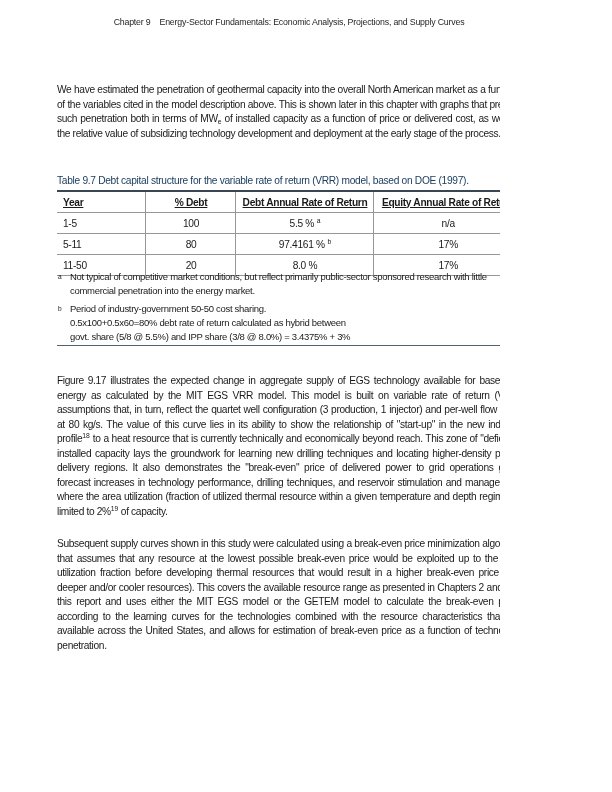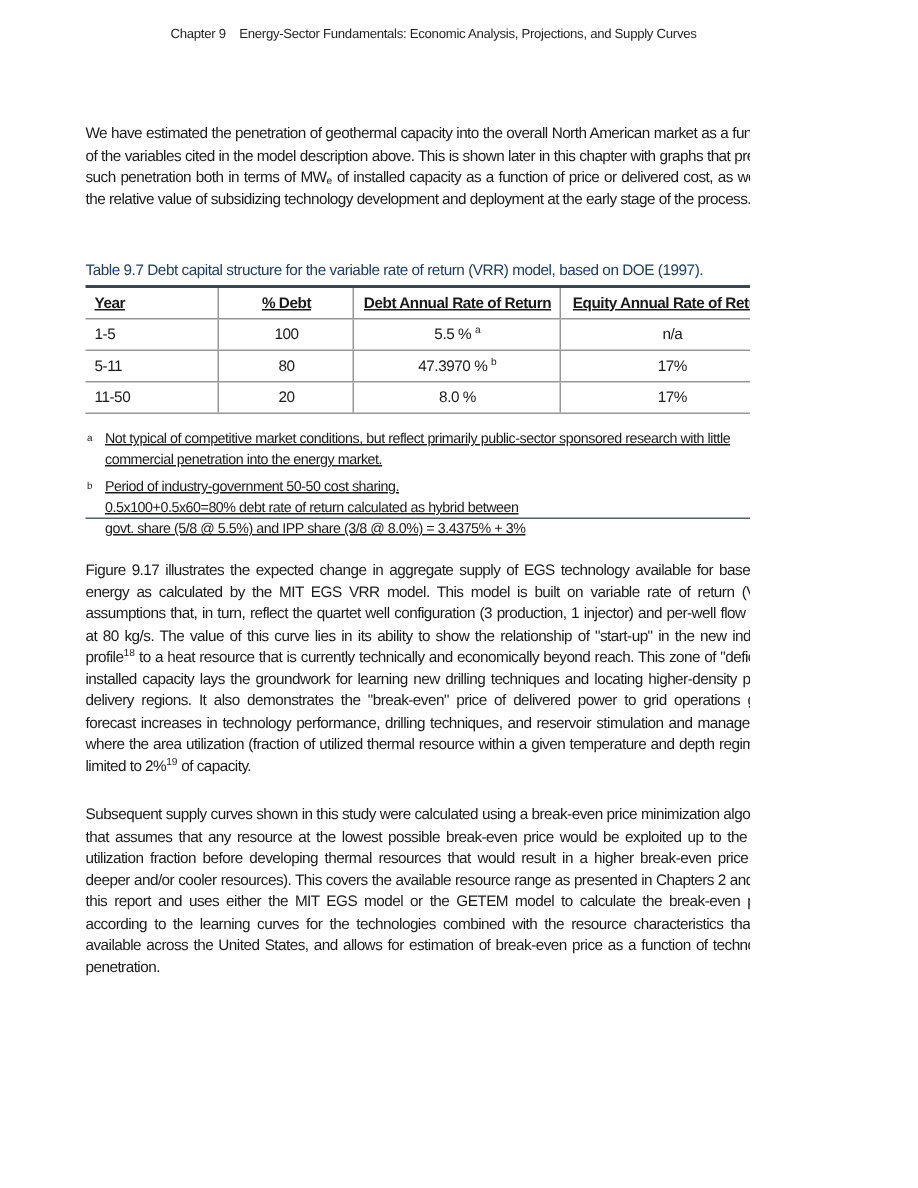--- a/index.html
+++ b/index.html
@@ -23,22 +23,22 @@
     font-size:10.2px;font-weight:normal;letter-spacing:-0.3px;color:#1d3e60;}
 
   table.vrr{position:absolute;top:190px;left:57px;width:464px;border-collapse:collapse;
     table-layout:fixed;border-top:2px solid #3a4653;}
   table.vrr th,table.vrr td{height:20px;padding:0 4px 0 6px;text-align:left;vertical-align:middle;
     font-size:10.2px;letter-spacing:-0.3px;border-bottom:1px solid #979797;
     overflow:hidden;white-space:nowrap;}
   table.vrr th{font-weight:bold;text-decoration:underline;}
   table.vrr th + th, table.vrr td + td{border-left:1px solid #979797;text-align:center;}
 
-  .footnotes{position:absolute;top:286px;left:57px;width:464px;font-size:9.5px;
-    line-height:14px;letter-spacing:-0.3px;color:#1a1a1a;text-decoration:underline;}
+  .footnotes{position:absolute;top:270px;left:57px;width:464px;font-size:9.5px;
+    line-height:14px;letter-spacing:-0.3px;color:#1a1a1a;}
   .footnote{position:relative;padding-left:13px;margin-bottom:4px;}
   .fn-marker{position:absolute;left:1px;top:0;font-size:6.6px;vertical-align:super;}
 
   .tbl-bottom-rule{position:absolute;top:345px;left:57px;width:464px;height:0;
     border-top:1.5px solid #55606a;}
 
   .page-number{position:absolute;top:605px;left:553px;width:40px;text-align:right;
     font-size:11px;letter-spacing:-0.2px;color:#1a1a1a;}
   .red-tab{position:absolute;top:592px;left:602px;width:8px;height:108px;background:#c12033;}
 </style>
@@ -73,21 +73,21 @@
     <tbody>
       <tr>
         <td>1-5</td>
         <td>100</td>
         <td><span>5.5 % </span><sup class="ref">a</sup></td>
         <td>n/a</td>
       </tr>
       <tr>
         <td>5-11</td>
         <td>80</td>
-        <td><span>47.3970 % </span><sup class="ref">b</sup></td>
+        <td><span>97.4161 % </span><sup class="ref">b</sup></td>
         <td>17%</td>
       </tr>
       <tr>
         <td>11-50</td>
         <td>20</td>
         <td><span>8.0 %</span><sup class="ref"></sup></td>
         <td>17%</td>
       </tr>
     </tbody>
   </table>

